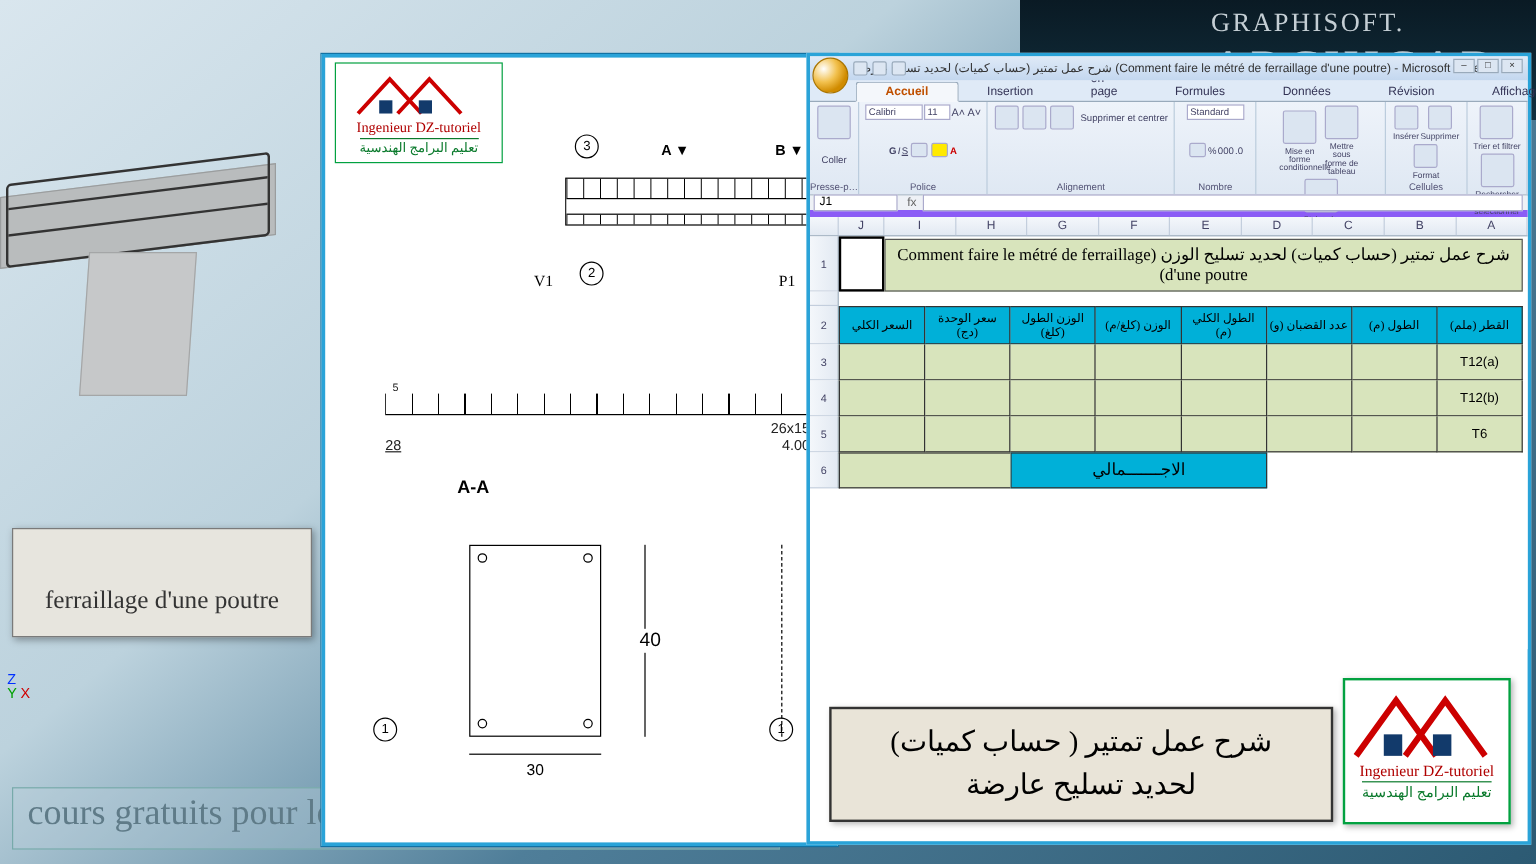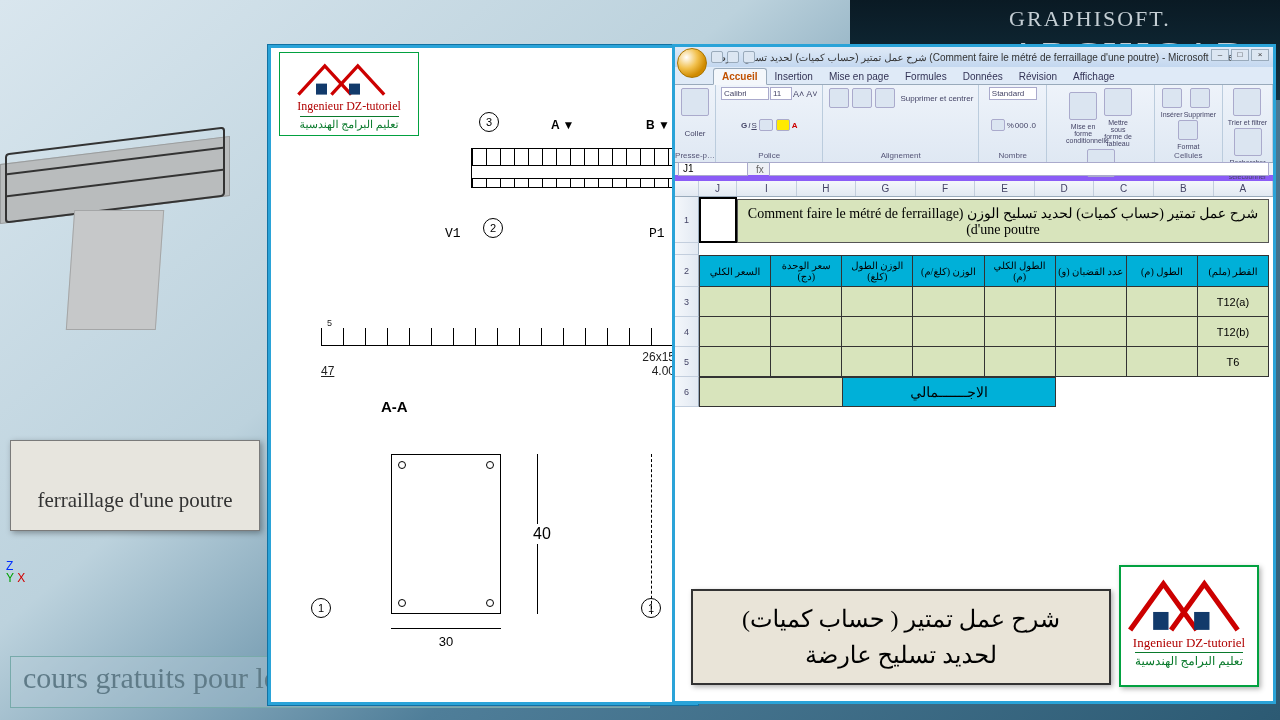--- a/index.html
+++ b/index.html
@@ -33,21 +33,21 @@
   .logo{position:absolute;left:8px;top:4px;width:140px;height:84px;border:1px solid #02a140;padding:2px;text-align:center;}
   .logo .roof{height:44px;position:relative;}
   .logo .roof svg{width:100%;height:100%}
   .logo .t1{font-family:"Times New Roman",serif;font-size:12px;color:#b00000}
   .logo .t2{font-family:"Traditional Arabic","Times New Roman",serif;font-size:11px;color:#0a7a2c;border-top:1px solid #0a7a2c;display:inline-block;padding-top:1px}
 
   .elev{position:absolute;left:140px;top:60px;right:0;height:160px;}
   .elev .bar{position:absolute;left:60px;top:40px;right:0;height:40px;border:1px solid #000;background:repeating-linear-gradient(90deg,#000 0 1px,transparent 1px 14px);background-position:0 0;background-size:14px 100%;}
   .elev .bar::after{content:"";position:absolute;left:0;right:0;bottom:8px;height:12px;background:#fff;border-top:1px solid #000;border-bottom:1px solid #000;}
   .elev .circ{position:absolute;width:20px;height:20px;border:1px solid #000;border-radius:50%;display:flex;align-items:center;justify-content:center;font-size:11px;background:#fff}
-  .elev .lbl{position:absolute;font-size:13px;font-family:Liberation Mono, monospace}
+  .elev .lbl{position:absolute;font-size:13px;font-family:Liberation Serif, serif}
   .elev .arrow{position:absolute;font-size:12px;font-weight:bold}
 
   .scale{position:absolute;left:50px;top:270px;right:20px;font-family:Arial;font-size:12px;color:#222}
   .scale .ticks{height:18px;border-bottom:1px solid #000;background:repeating-linear-gradient(90deg,#000 0 1px,transparent 1px 22px);margin-bottom:4px;}
   .scale .row{display:flex;justify-content:space-between}
 
   .sect{position:absolute;left:40px;top:350px;right:0;bottom:0}
   .sect .title{font-weight:bold;font-size:15px;position:absolute;left:70px;top:0}
   .sect .rect{position:absolute;left:80px;top:56px;width:110px;height:160px;border:1.5px solid #000;}
   .sect .rect .bar{position:absolute;width:8px;height:8px;border:1px solid #000;border-radius:50%;background:#fff}
@@ -61,21 +61,21 @@
   
   .win-xl{position:absolute;left:672px;top:44px;right:4px;height:660px;background:#fff;border:3px solid #2aa3d8;}
   .xl-title{height:20px;background:linear-gradient(#dfeaf7,#c3d7ef);font-size:10px;color:#333;display:flex;align-items:center;padding:0 6px;justify-content:center;position:relative}
   .xl-orb{position:absolute;left:2px;top:1px;width:30px;height:30px;border-radius:50%;background:radial-gradient(circle at 30% 30%,#fff,#f2c14e 40%,#d08b00 70%);border:1px solid #a97400;z-index:3}
   .xl-qat{position:absolute;left:36px;top:3px;height:14px;display:flex;gap:4px;align-items:center}
   .xl-qat span{width:12px;height:12px;background:#dce6f2;border:1px solid #9ab;border-radius:2px}
   .xl-winbtn{position:absolute;right:4px;top:2px;display:flex;gap:2px}
   .xl-winbtn span{width:18px;height:12px;background:#dce6f2;border:1px solid #9ab;font-size:8px;text-align:center;line-height:10px}
 
   .ribbon-tabs{height:18px;background:#dfeaf7;display:flex;font-size:10px;align-items:flex-end;padding-left:38px;border-bottom:1px solid #9ab}
-  .ribbon-tabs span{padding:2px 8px;color:#335;}
+  .ribbon-tabs span{padding:2px 24px;color:#335;}
   .ribbon-tabs span.on{background:#f4f7fb;border:1px solid #9ab;border-bottom:1px solid #f4f7fb;border-radius:3px 3px 0 0;margin-bottom:-1px;color:#c05000;font-weight:bold}
 
   .ribbon{height:78px;background:linear-gradient(#eef3fa,#dfe8f3);border-bottom:1px solid #9ab;display:flex;font-size:8px;color:#446}
   .rgroup{border-right:1px solid #bcd;padding:2px 4px;display:flex;flex-direction:column;justify-content:space-between;align-items:center;text-align:center;min-width:0}
   .rgroup .lbl{font-size:8px;color:#557;padding-top:1px;white-space:nowrap}
   .rico{width:20px;height:20px;background:#dbe5f1;border:1px solid #aac;border-radius:2px;display:inline-block;margin:1px}
   .rico.big{width:28px;height:28px}
   .rrow{display:flex;gap:1px;align-items:center;flex-wrap:wrap;justify-content:center}
   .rsel{border:1px solid #aac;background:#fff;font-size:8px;padding:0 2px;height:13px;line-height:11px;min-width:48px;text-align:left}
 
@@ -165,21 +165,21 @@
   </div>
 
   <div class="scale">
     <div style="font-size:9px;margin-left:6px">5</div>
     <div class="ticks"></div>
     <div class="row">
         <span></span>
         <span>26x15</span>
       </div>
     <div class="row">
-        <u>47</u>
+        <u>28</u>
         <span>4.00</span>
       </div>
   </div>
 
   <div class="sect">
     <div class="title">A-A</div>
     <div class="rect">
       <div class="bar" style="left:6px;top:6px"></div>
         <div class="bar" style="right:6px;top:6px"></div>
       <div class="bar" style="left:6px;bottom:6px"></div>

